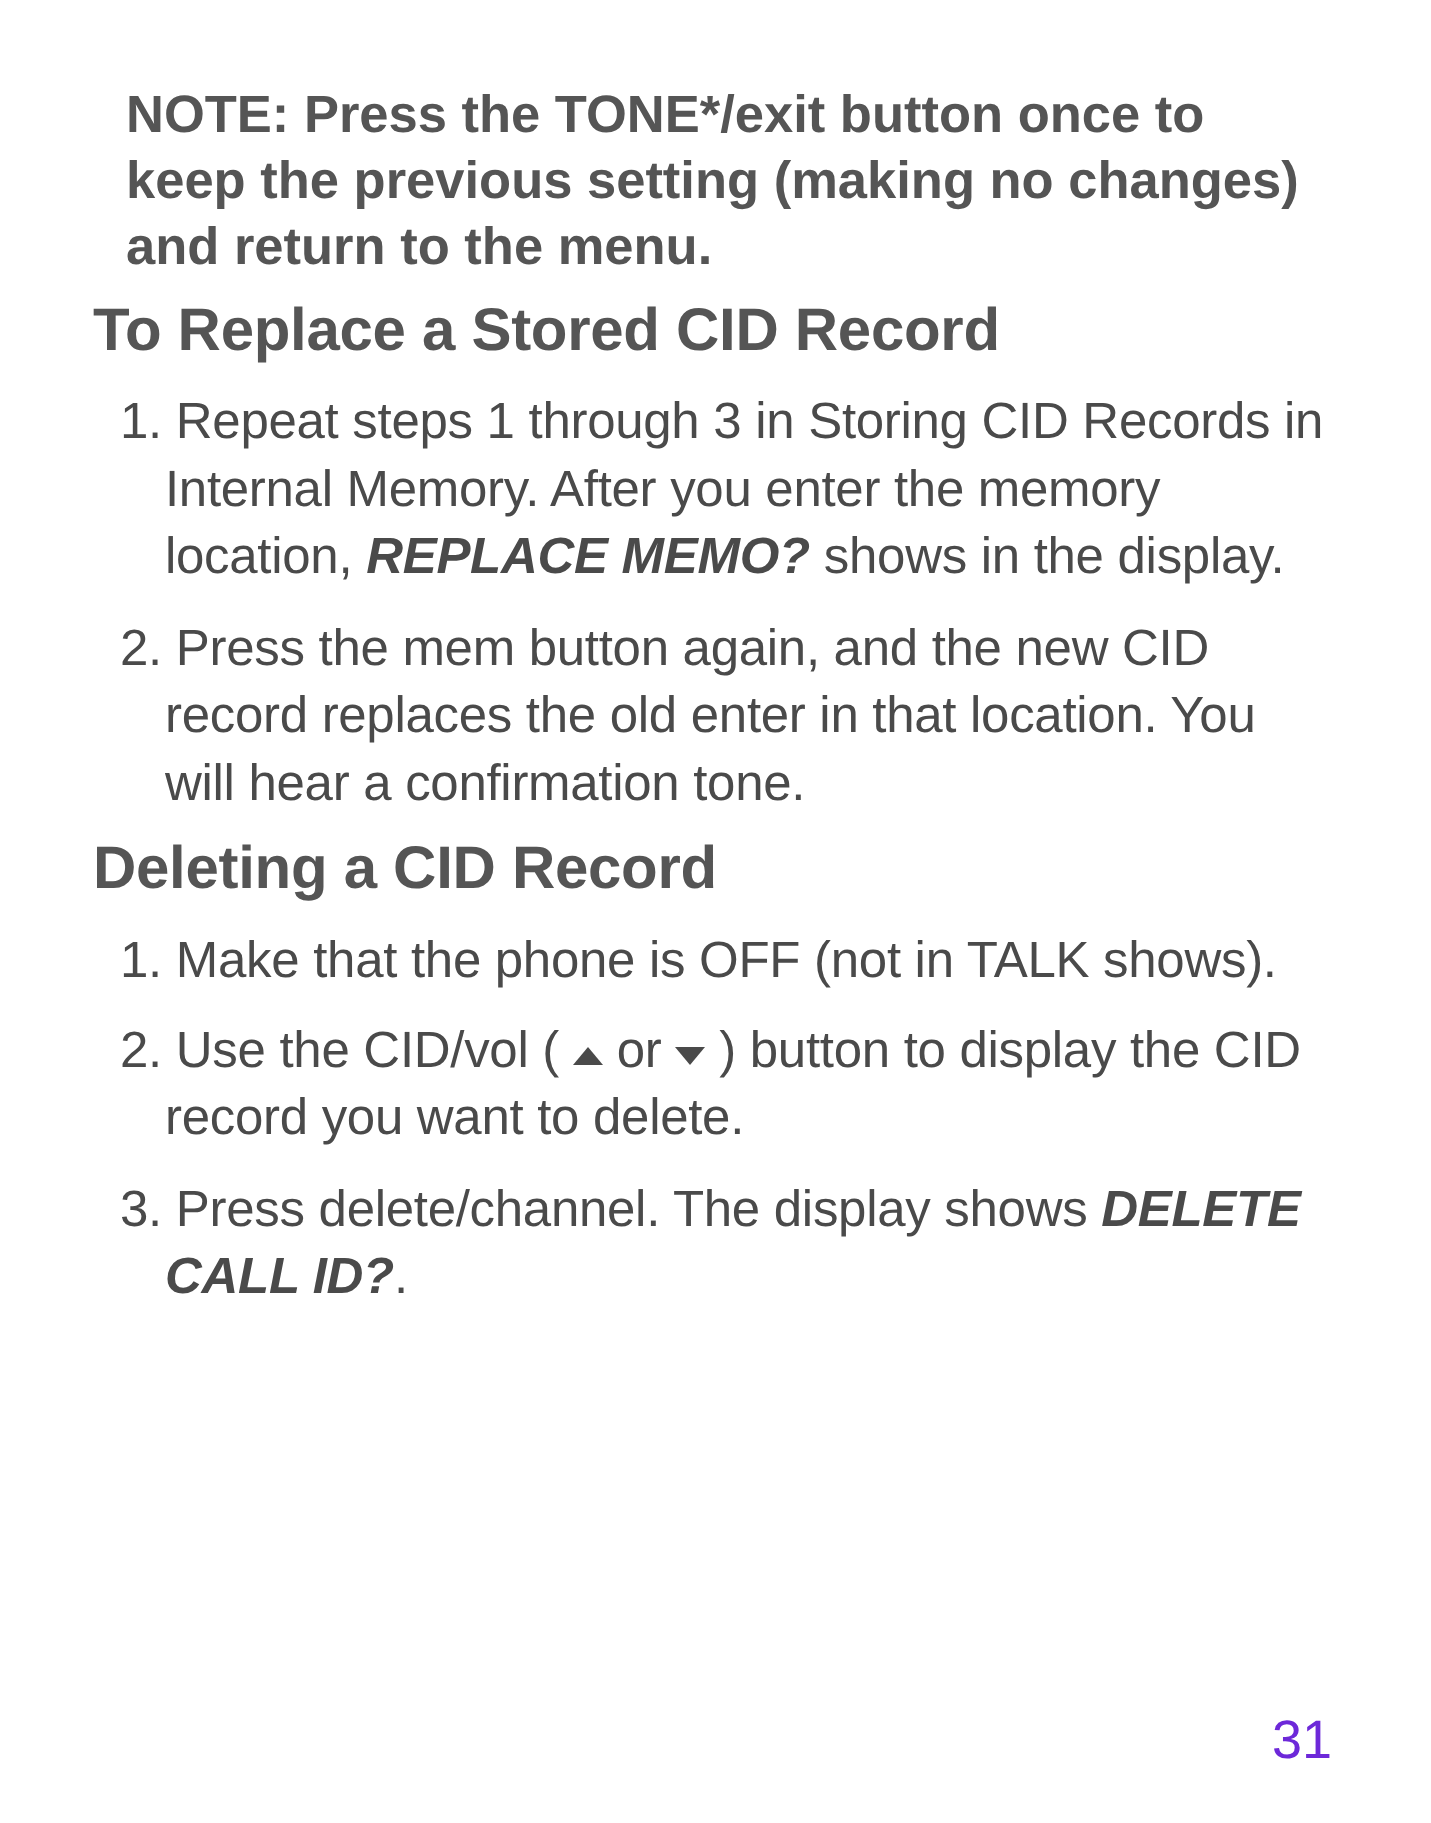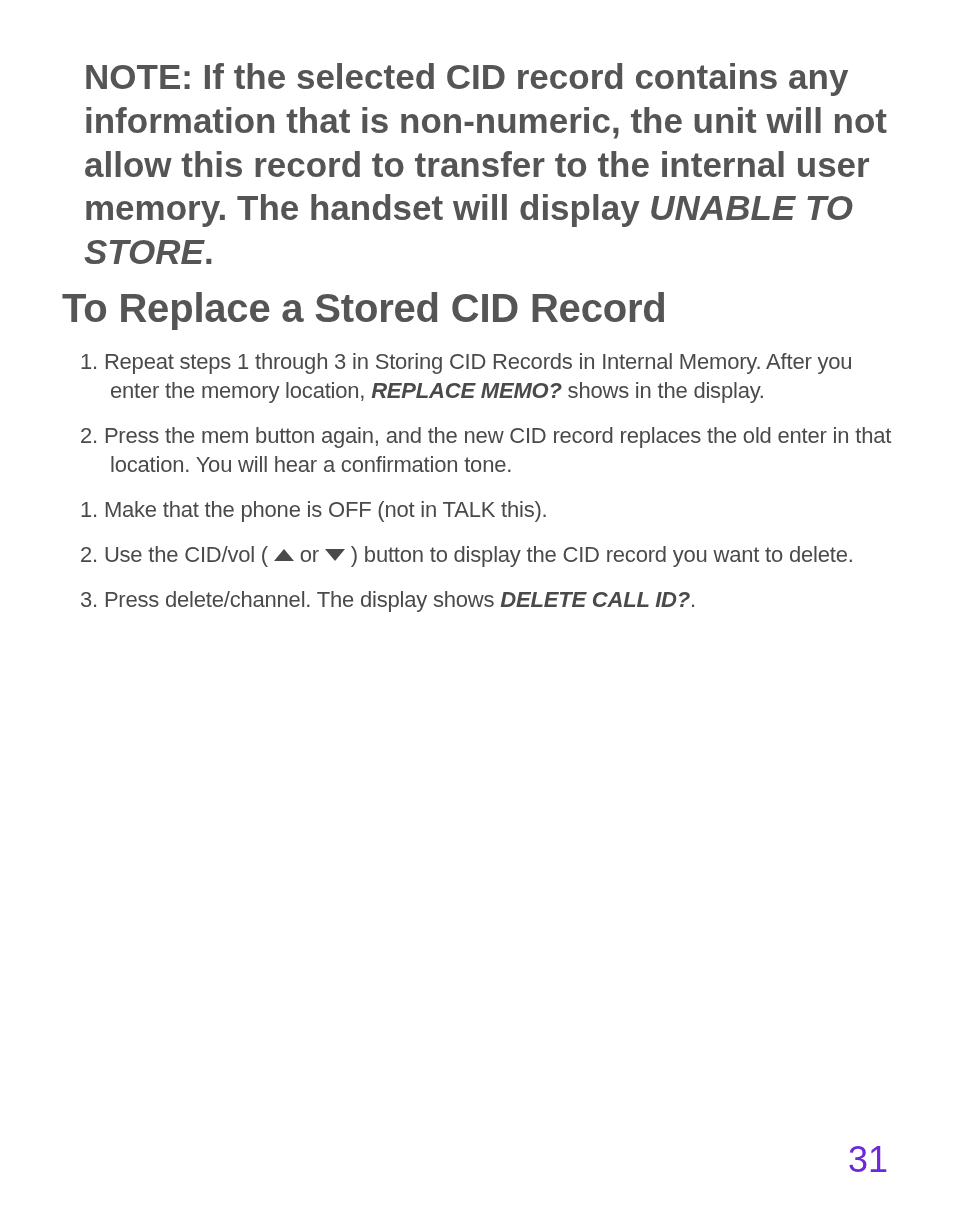--- a/index.html
+++ b/index.html
@@ -39,21 +39,21 @@
     color: #555555;
   }
   ol {
     margin: 0;
     padding: 0 0 0 48px;
     list-style: none;
     counter-reset: item;
   }
   ol > li {
     counter-increment: item;
-    font-size: 22px;
+    font-size: 34px;
     line-height: 1.32;
     margin: 16px 0 6px 0;
     font-weight: 300;
     text-indent: -30px;
     letter-spacing: -0.2px;
   }
   ol > li::before {
     content: counter(item) ". ";
     font-weight: 300;
   }
@@ -85,38 +85,39 @@
     font-size: 36px;
     font-weight: 300;
     color: #6d28d9;
   }
 </style>
 </head>
 <body>
 
 <div class="page">
 
+  <p class="note">
+    <span>NOTE: Press the TONE*/exit button once to keep the previous setting (making no changes) and return to the menu.</span>
+  </p>
 
-  <p class="note">
-    <span>NOTE: If the selected CID record contains any information that is non-numeric, the unit will not allow this record to transfer to the internal user memory. The handset will display </span><span class="italic">UNABLE TO STORE</span><span>.</span>
-  </p>
 
   <h2>To Replace a Stored CID Record</h2>
   <ol>
     <li>
       <span>Repeat steps 1 through 3 in Storing CID Records in Internal Memory. After you enter the memory location, </span><span class="bi">REPLACE MEMO?</span><span> shows in the display.</span>
     </li>
     <li>
       <span>Press the mem button again, and the new CID record replaces the old enter in that location. You will hear a confirmation tone.</span>
     </li>
   </ol>
 
+  <h2>Deleting a CID Record</h2>
   <ol>
     <li>
-      <span>Make that the phone is </span><span class="b">OFF</span><span> (not in TALK this).</span>
+      <span>Make that the phone is </span><span class="b">OFF</span><span> (not in TALK shows).</span>
     </li>
     <li>
       <span>Use the CID/vol ( </span><span class="tri-up"></span><span> or </span><span class="tri-down"></span><span> ) button to display the CID record you want to delete.</span>
     </li>
     <li>
       <span>Press delete/channel. The display shows </span><span class="bi">DELETE CALL ID?</span><span>.</span>
     </li>
   </ol>
 
   <div class="page-num">31</div>

